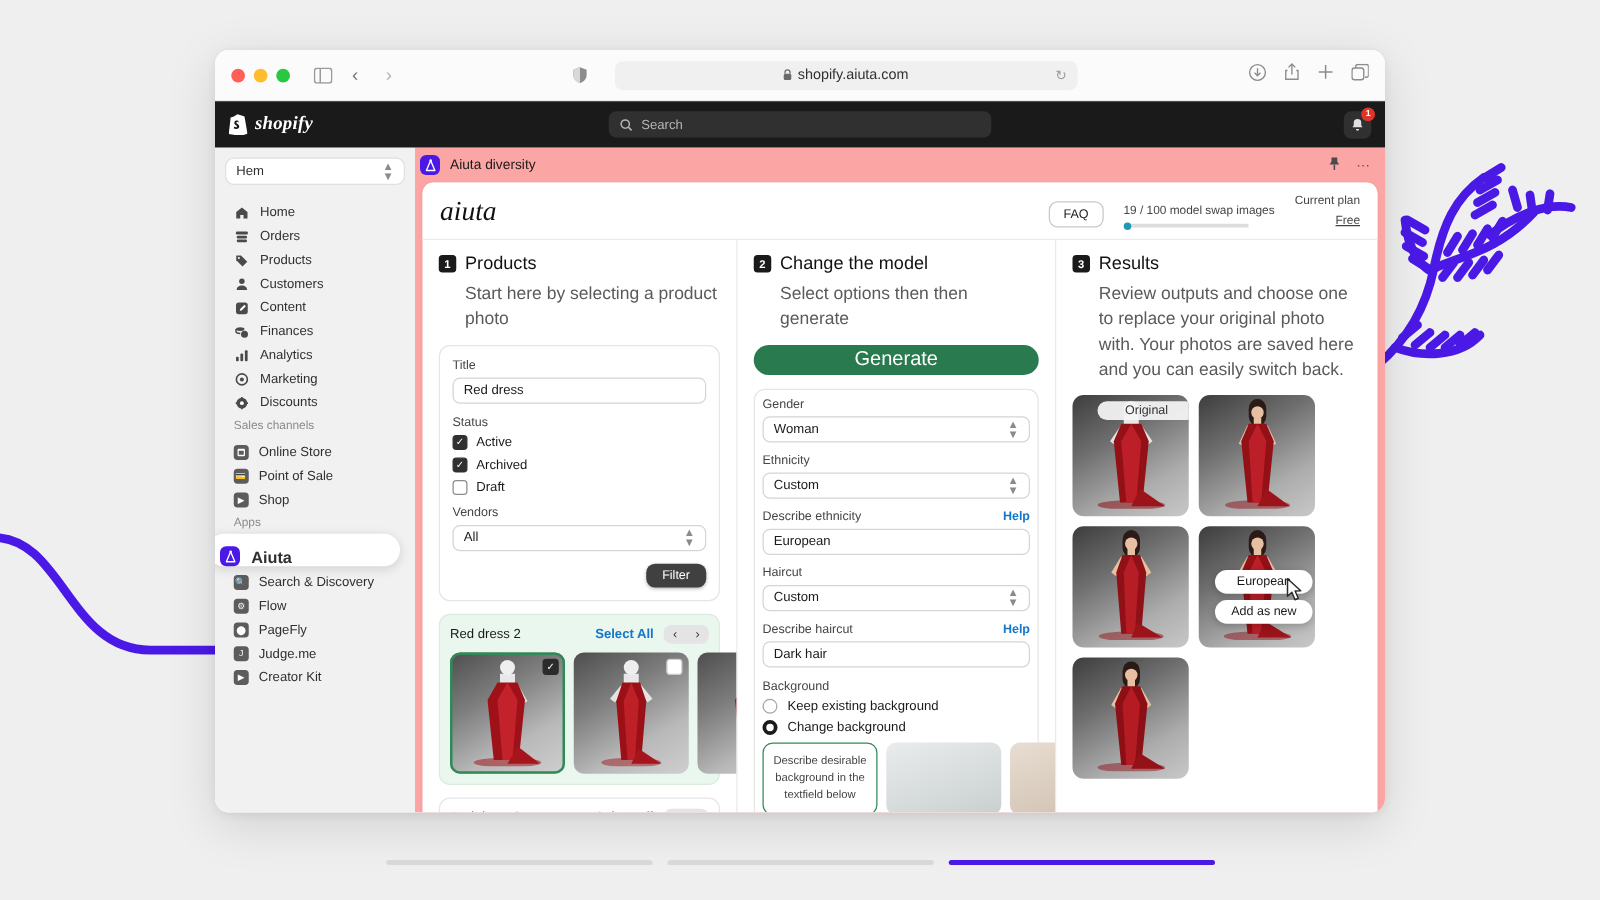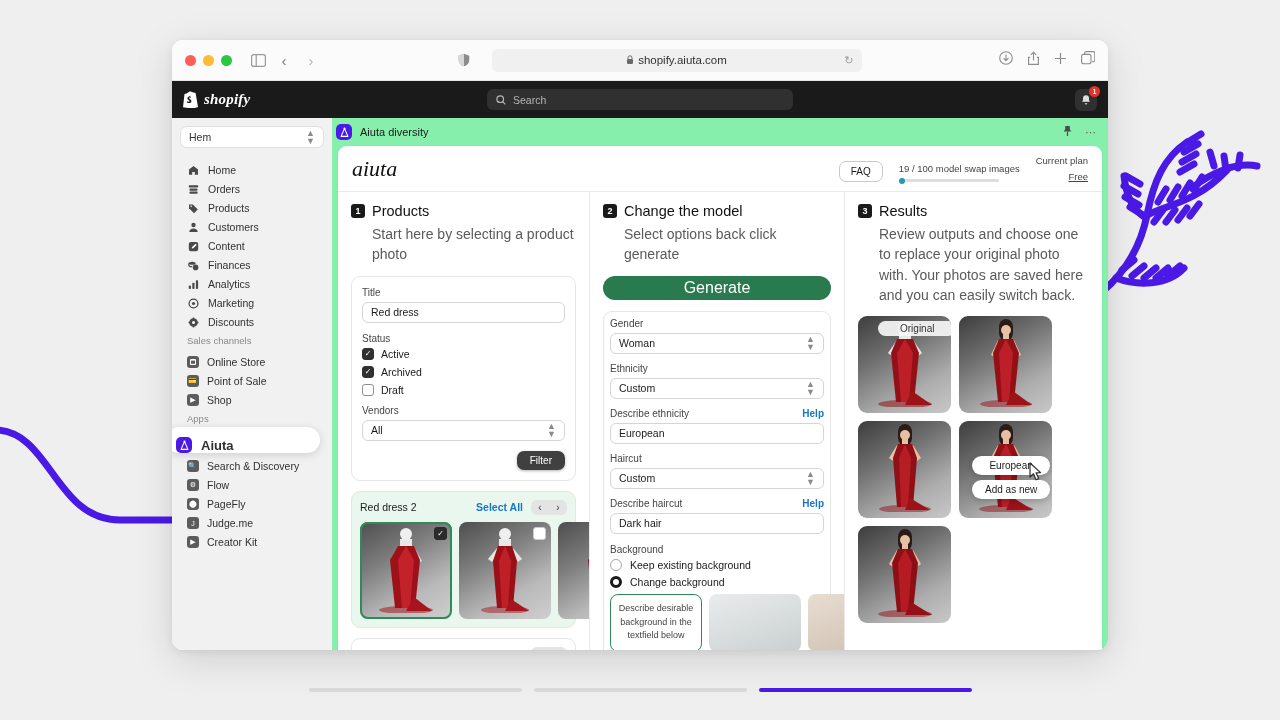--- a/index.html
+++ b/index.html
@@ -90,21 +90,21 @@
   .aiuta-badge {
     width: 16px; height: 16px; border-radius: 5px; background: #4a19e6;
     display: flex; align-items: center; justify-content: center; flex-shrink: 0;
   }
   .app-ic {
     width: 12px; height: 12px; border-radius: 3px; background: #5c5c5c; color: #fff;
     display: flex; align-items: center; justify-content: center; font-size: 7px; flex-shrink: 0;
   }
 
   
-  .main { flex: 1; background: #86efac; display: flex; flex-direction: column; overflow: hidden; }
+  .main { flex: 1; background: #fca5a5; display: flex; flex-direction: column; overflow: hidden; }
   .apphead { display: flex; align-items: center; gap: 8px; padding: 6px 12px 6px 4px; font-size: 11px; color: #1a1a1a; }
   .apphead .spacer { margin-left: auto; display: flex; gap: 12px; align-items: center; color: #5a5a5a; }
 
   .appcard { background: #fff; border-radius: 9px 9px 0 0; margin: 0 6px; flex: 1; overflow: hidden;
     box-shadow: 0 1px 3px rgba(0,0,0,.05); display: flex; flex-direction: column; }
   .aiuta-head {
     height: 46px; display: flex; align-items: center; padding: 0 14px;
     border-bottom: 1px solid #eaeaea; background: #fff;
   }
   .aiuta-wordmark {
@@ -629,21 +629,21 @@
                   <div class="thumb"></div>
                 </div>
               </div>
             </div>
 
             <div class="col col-2">
               <div class="col-title">
                 <span class="step-num">2</span>
                 <h2>Change the model</h2>
               </div>
-              <div class="col-sub">Select options back click generate</div>
+              <div class="col-sub">Select options then then generate</div>
 
               <div class="gen-btn">Generate</div>
 
               <div class="mpanel">
                 <div class="fld-label">Gender</div>
                 <div class="txtfield selfield">
                   <span>Woman</span>
                   <span class="stepper">▲<br>▼</span>
                 </div>
 

